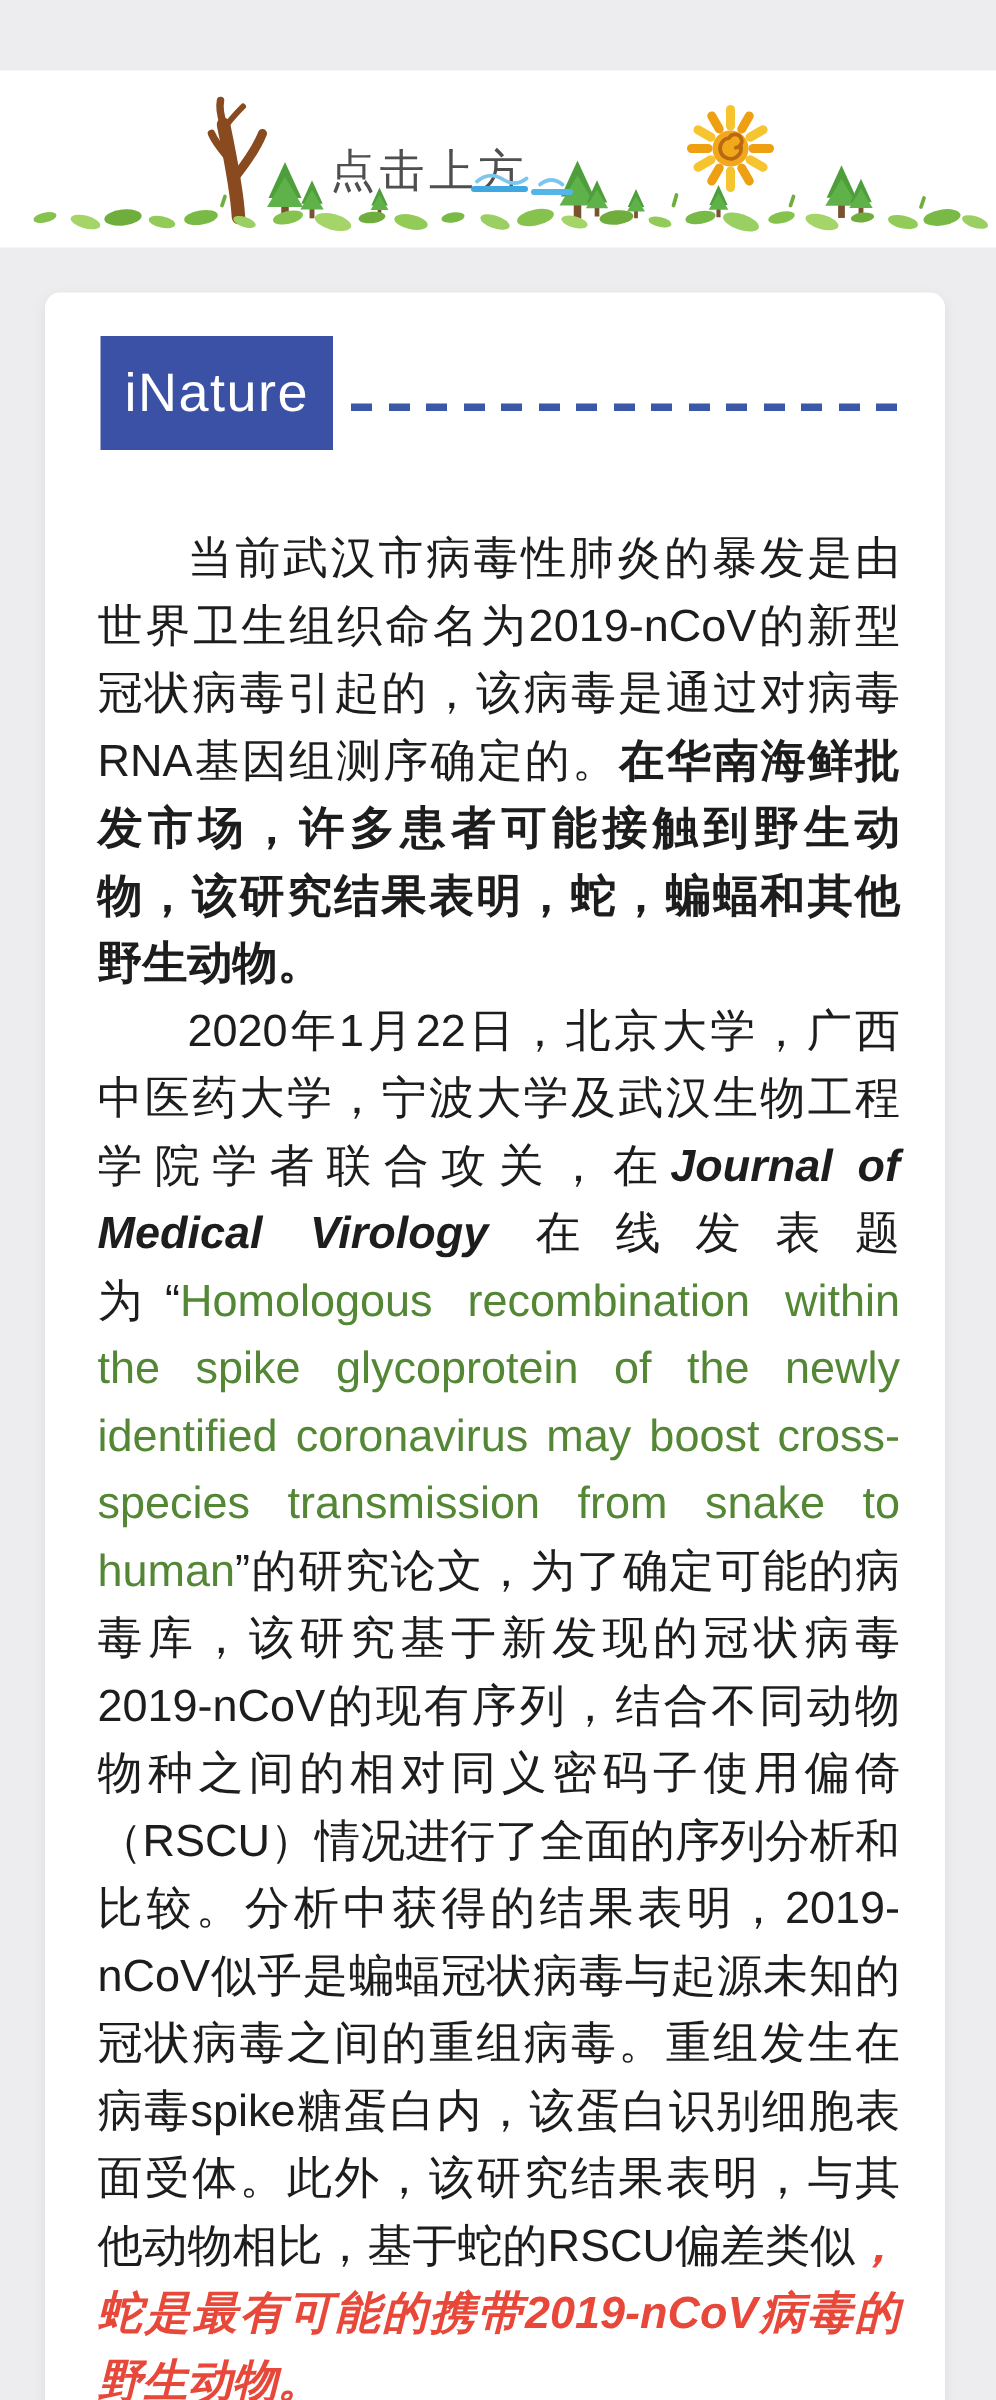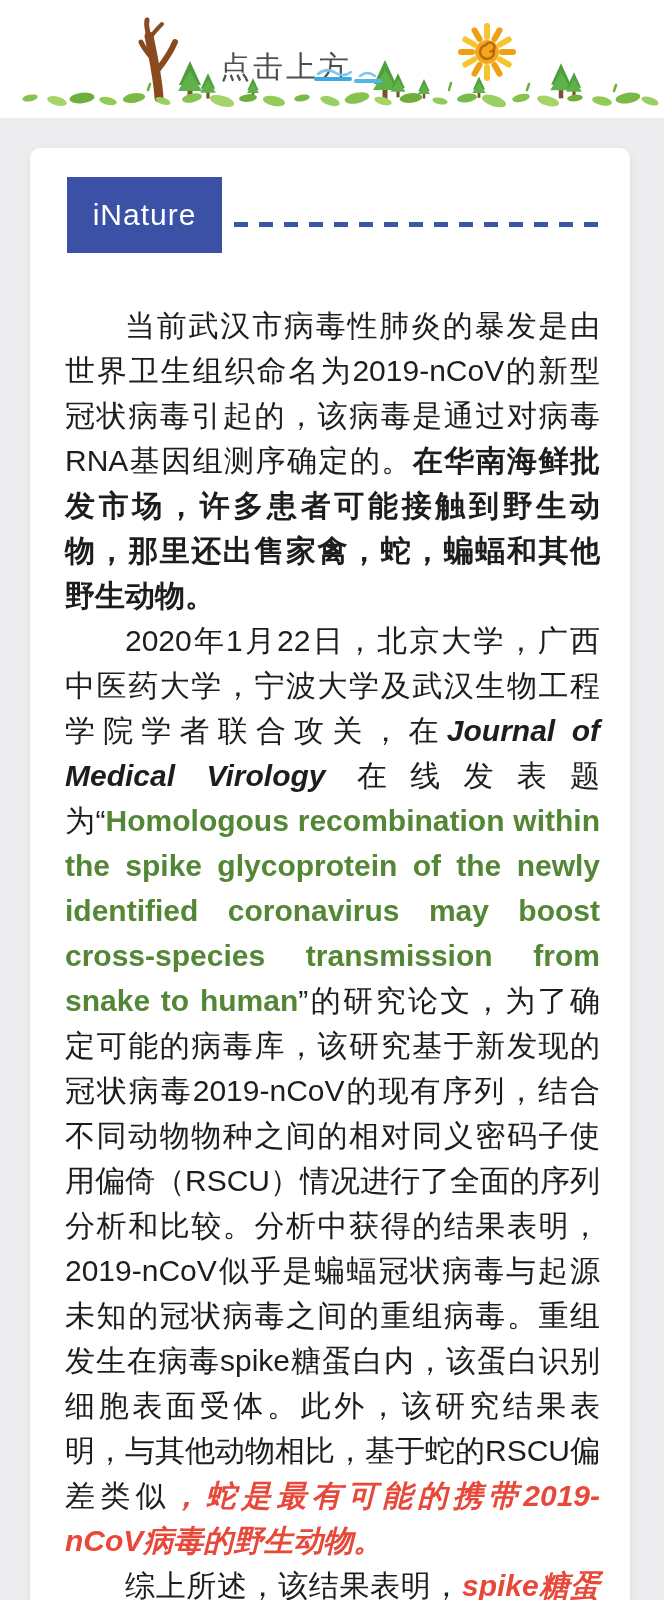--- a/index.html
+++ b/index.html
@@ -12,54 +12,54 @@
     --card-bg:#ffffff;
   }
   *{box-sizing:border-box;}
   html,body{margin:0;padding:0;}
   body{
     width:664px;height:1600px;overflow:hidden;
     background:var(--page-bg);
     font-family:"Liberation Sans","DejaVu Sans",sans-serif;
   }
   .banner{
-    width:664px;height:118px;background:#ffffff;position:relative;
+    width:664px;height:118px;background:#ffffff;position:relative;margin-top:47px;
   }
   .banner svg{display:block;}
   .card{
     width:600px;margin:30px 0 0 30px;
     background:var(--card-bg);
     border-radius:10px;
     box-shadow:0 3px 10px rgba(0,0,0,.07);
     padding:29px 30px 40px 35px;
   }
   .badge-row{display:flex;align-items:flex-start;}
   .badge{
     width:155px;height:76px;margin-left:2px;flex:0 0 auto;
     background:var(--accent-blue);
     display:flex;align-items:center;justify-content:center;
   }
   .badge span{
-    color:#ffffff;font-size:30px;letter-spacing:1px;
+    color:#ffffff;font-size:36px;letter-spacing:1px;
   }
   .dash-line{
     flex:1;height:5px;margin-left:12px;margin-top:45px;
     background:repeating-linear-gradient(90deg,var(--dash-blue) 0 14px,transparent 14px 25px);
   }
   .content{margin-top:50px;}
   .content p{
     margin:0;
     font-size:30px;line-height:45px;
     color:var(--text);
     text-align:justify;
     text-indent:2em;
   }
   .seg-b{font-weight:700;}
   .seg-bi{font-weight:700;font-style:italic;}
-  .seg-green{font-weight:700;color:var(--green);}
+  .seg-green{font-weight:400;color:var(--green);}
   .seg-red{font-weight:700;color:var(--red);font-style:italic;}
 </style>
 </head>
 <body>
 
 <div class="banner">
   <svg width="664" height="118" viewBox="0 0 664 118" xmlns="http://www.w3.org/2000/svg">
 
     <g stroke="#8a4a1f" fill="none" stroke-linecap="round">
       <path d="M159 98 C158 80 154 60 149 36" stroke-width="9"></path>
@@ -182,17 +182,17 @@
 </div>
 
 <div class="card">
   <div class="badge-row">
     <div class="badge">
       <span>iNature</span>
     </div>
     <div class="dash-line"></div>
   </div>
   <div class="content">
-      <p><span>当前武汉市病毒性肺炎的暴发是由世界卫生组织命名为2019-nCoV的新型冠状病毒引起的，该病毒是通过对病毒RNA基因组测序确定的。</span><span class="seg-b">在华南海鲜批发市场，许多患者可能接触到野生动物，那里还出售家禽，蛇，蝙蝠和其他野生动物。</span></p>
+      <p><span>当前武汉市病毒性肺炎的暴发是由世界卫生组织命名为2019-nCoV的新型冠状病毒引起的，该病毒是通过对病毒RNA基因组测序确定的。</span><span class="seg-b">在华南海鲜批发市场，许多患者可能接触到野生动物，该研究结果表明，蛇，蝙蝠和其他野生动物。</span></p>
       <p><span>2020年1月22日，北京大学，广西中医药大学，宁波大学及武汉生物工程学院学者联合攻关，在</span><span class="seg-bi">Journal of Medical Virology</span><span> 在线发表题为“</span><span class="seg-green">Homologous recombination within the spike glycoprotein of the newly identified coronavirus may boost cross-species transmission from snake to human</span><span>”的研究论文，为了确定可能的病毒库，该研究基于新发现的冠状病毒2019-nCoV的现有序列，结合不同动物物种之间的相对同义密码子使用偏倚（RSCU）情况进行了全面的序列分析和比较。分析中获得的结果表明，2019-nCoV似乎是蝙蝠冠状病毒与起源未知的冠状病毒之间的重组病毒。重组发生在病毒spike糖蛋白内，该蛋白识别细胞表面受体。此外，该研究结果表明，与其他动物相比，基于蛇的RSCU偏差类似</span><span class="seg-red">，蛇是最有可能的携带2019-nCoV病毒的野生动物。</span></p>
       <p><span>综上所述，该结果表明，</span><span class="seg-red">spike糖蛋白内的同源重组可能有助于从蛇到人的跨物种传播。</span></p>
     </div>
 </div>
 
 </body></html>

